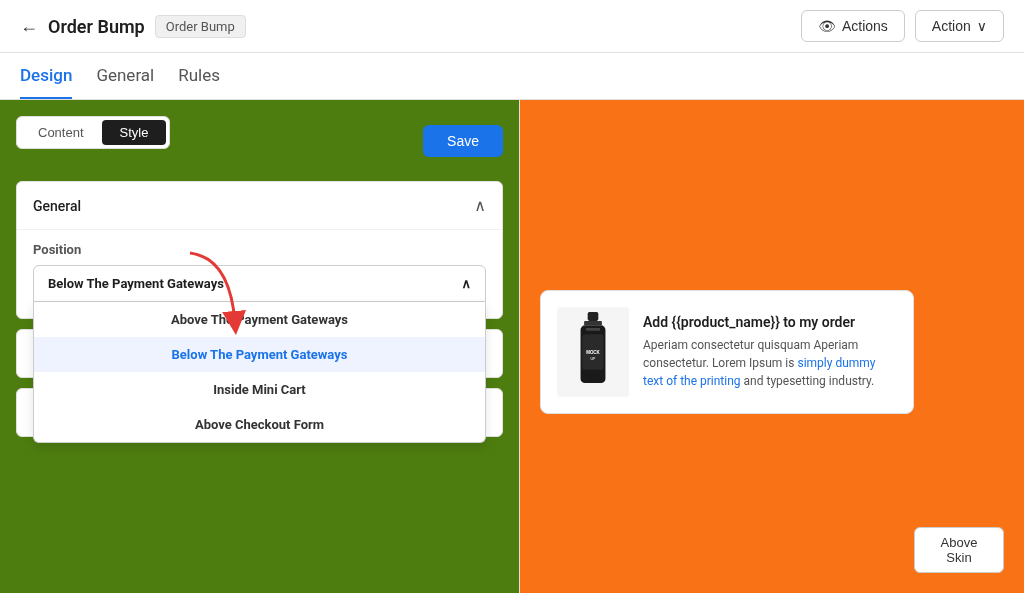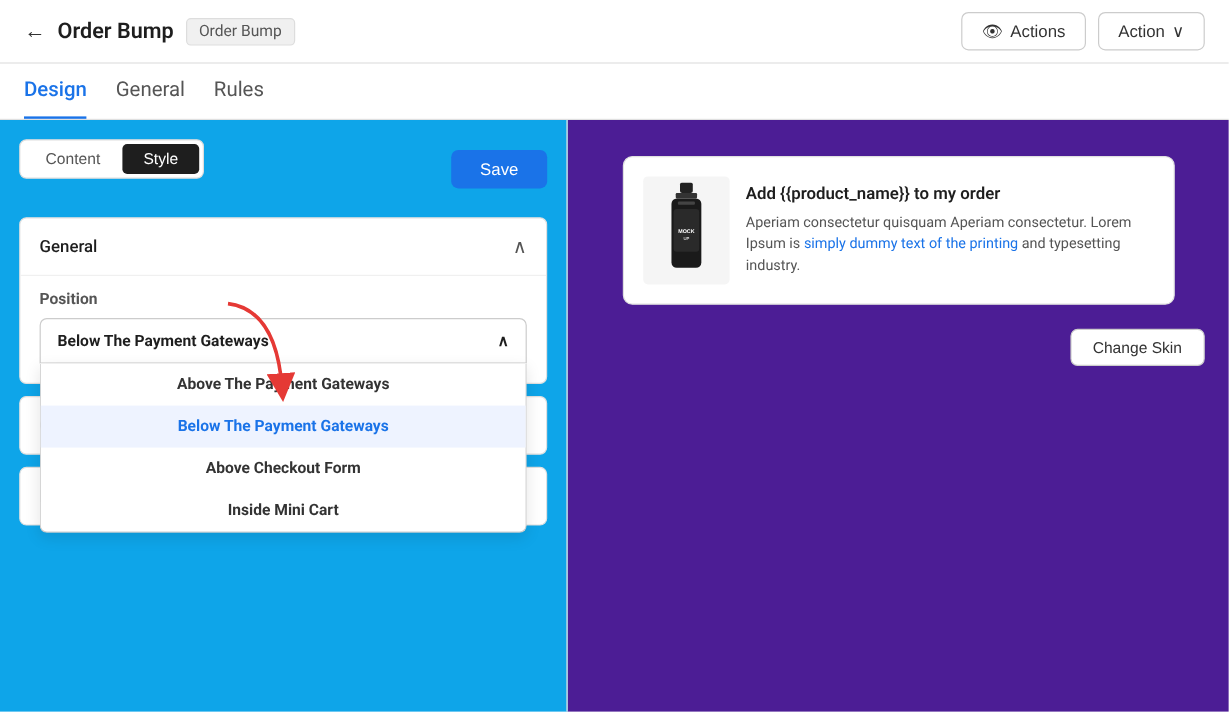--- a/index.html
+++ b/index.html
@@ -100,24 +100,24 @@
     }
 
     
     .main {
       display: flex;
       height: calc(598px - 105px);
     }
 
     
     .left-panel {
-      width: 473px;
+      width: 520px;
       border-right: 1px solid #e0e0e0;
       overflow-y: auto;
-      background: #0ea5e9;
+      background: #4d7c0f;
       padding: 16px;
       position: relative;
     }
 
     
     .toggle-bar {
       display: flex;
       align-items: center;
       gap: 0;
       background: #fff;
@@ -230,23 +230,23 @@
       top: 148px;
       left: 180px;
       z-index: 20;
       pointer-events: none;
     }
 
     
     .right-panel {
       flex: 1;
       padding: 20px;
-      background: #4c1d95;
-      display: flex;
-      flex-direction: column;
+      background: #f97316;
+      display: flex;
+      flex-direction: row;
       align-items: center;
     }
 
     
     .product-card {
       background: #fff;
       border: 1px solid #e0e0e0;
       border-radius: 8px;
       padding: 16px;
       display: flex;
@@ -383,22 +383,22 @@
       <div class="section-body">
         <div class="field-label">Position</div>
         <div class="dropdown-container">
           <div class="dropdown-selected">
             <span>Below The Payment Gateways</span>
             <span>∧</span>
           </div>
           <div class="dropdown-list">
             <div class="dropdown-item">Above The Payment Gateways</div>
             <div class="dropdown-item selected">Below The Payment Gateways</div>
+            <div class="dropdown-item">Inside Mini Cart</div>
             <div class="dropdown-item">Above Checkout Form</div>
-            <div class="dropdown-item">Inside Mini Cart</div>
           </div>
         </div>
       </div>
     </div>
 
     <div class="red-arrow">
       <svg width="80" height="90" viewBox="0 0 80 90">
         <defs>
           <marker id="arrowhead" markerWidth="8" markerHeight="8" refX="4" refY="4" orient="auto">
             <path d="M 0 0 L 8 4 L 0 8 Z" fill="#e53935"></path>
@@ -438,16 +438,16 @@
           <rect x="16" y="18" width="16" height="3" rx="1" fill="#444"></rect>
         </svg>
       </div>
       <div class="product-info">
         <div class="product-title">Add {{product_name}} to my order</div>
         <div class="product-desc">
           Aperiam consectetur quisquam Aperiam consectetur. Lorem Ipsum is <span>simply dummy text of the printing</span> and typesetting industry.
         </div>
       </div>
     </div>
-    <button class="change-skin-btn">Change Skin</button>
+    <button class="change-skin-btn">Above Skin</button>
   </div>
 
 </div>
 
 </body></html>

